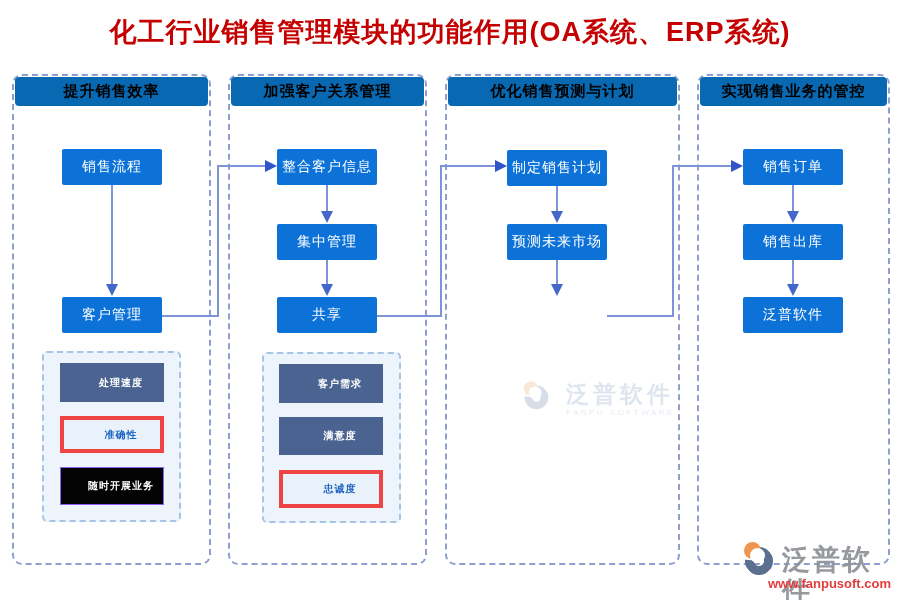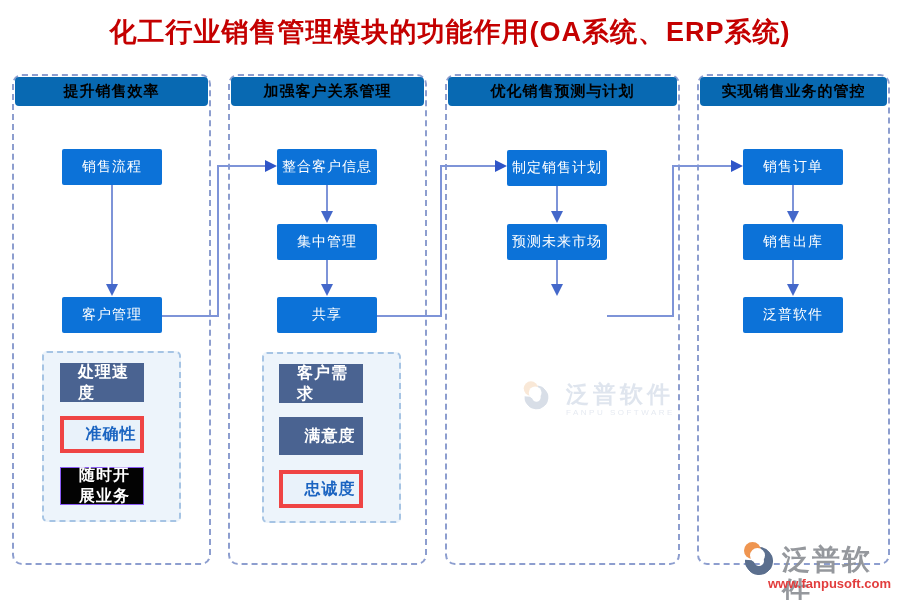--- a/index.html
+++ b/index.html
@@ -18,22 +18,22 @@
   .col-header{position:absolute;left:1px;right:1px;top:1px;height:29px;background:#0869b2;border-radius:4px;
     color:#000000;font-weight:bold;font-size:15px;display:flex;align-items:center;justify-content:center;letter-spacing:1px;}
 
   .connectors{position:absolute;left:0;top:0;width:900px;height:600px;pointer-events:none;}
 
   .fbox{position:absolute;width:100px;height:36px;background:#0c72d8;color:#fff;font-weight:normal;font-size:14px;
     display:flex;align-items:center;justify-content:center;border-radius:2px;letter-spacing:1px;}
 
   .subpanel{position:absolute;width:139px;height:171px;background:#edf4fb;border:2px dashed #a6c4e4;border-radius:5px;box-sizing:border-box;}
 
-  .sbox{position:absolute;width:84px;height:39px;display:flex;align-items:center;justify-content:center;
-    font-weight:bold;font-size:16px;letter-spacing:1px;box-sizing:border-box;padding-left:18px;}
+  .sbox{position:absolute;width:104px;height:39px;display:flex;align-items:center;justify-content:center;
+    font-weight:bold;font-size:10px;letter-spacing:1px;box-sizing:border-box;padding-left:18px;}
   .sbox.slate{background:#4a6391;color:#fff;}
   .sbox.light{background:#e9f2fa;color:#1b64c1;border:4px solid #ef4444;}
   .sbox.black{background:#030303;color:#fff;border:1px solid #8b5cf6;}
 
   .wm-center{position:absolute;left:522px;top:382px;display:flex;align-items:center;opacity:0.45;}
   .wm-center .brandcol{margin-left:8px;}
   .wm-center .brand{font-size:23px;font-weight:bold;color:#b9c6da;letter-spacing:4px;line-height:24px;}
   .wm-center .caption{font-size:8px;color:#c6d0e0;letter-spacing:2.5px;margin-top:2px;}
 
   .wm-corner{position:absolute;left:742px;top:544px;display:flex;align-items:flex-start;z-index:5;}

